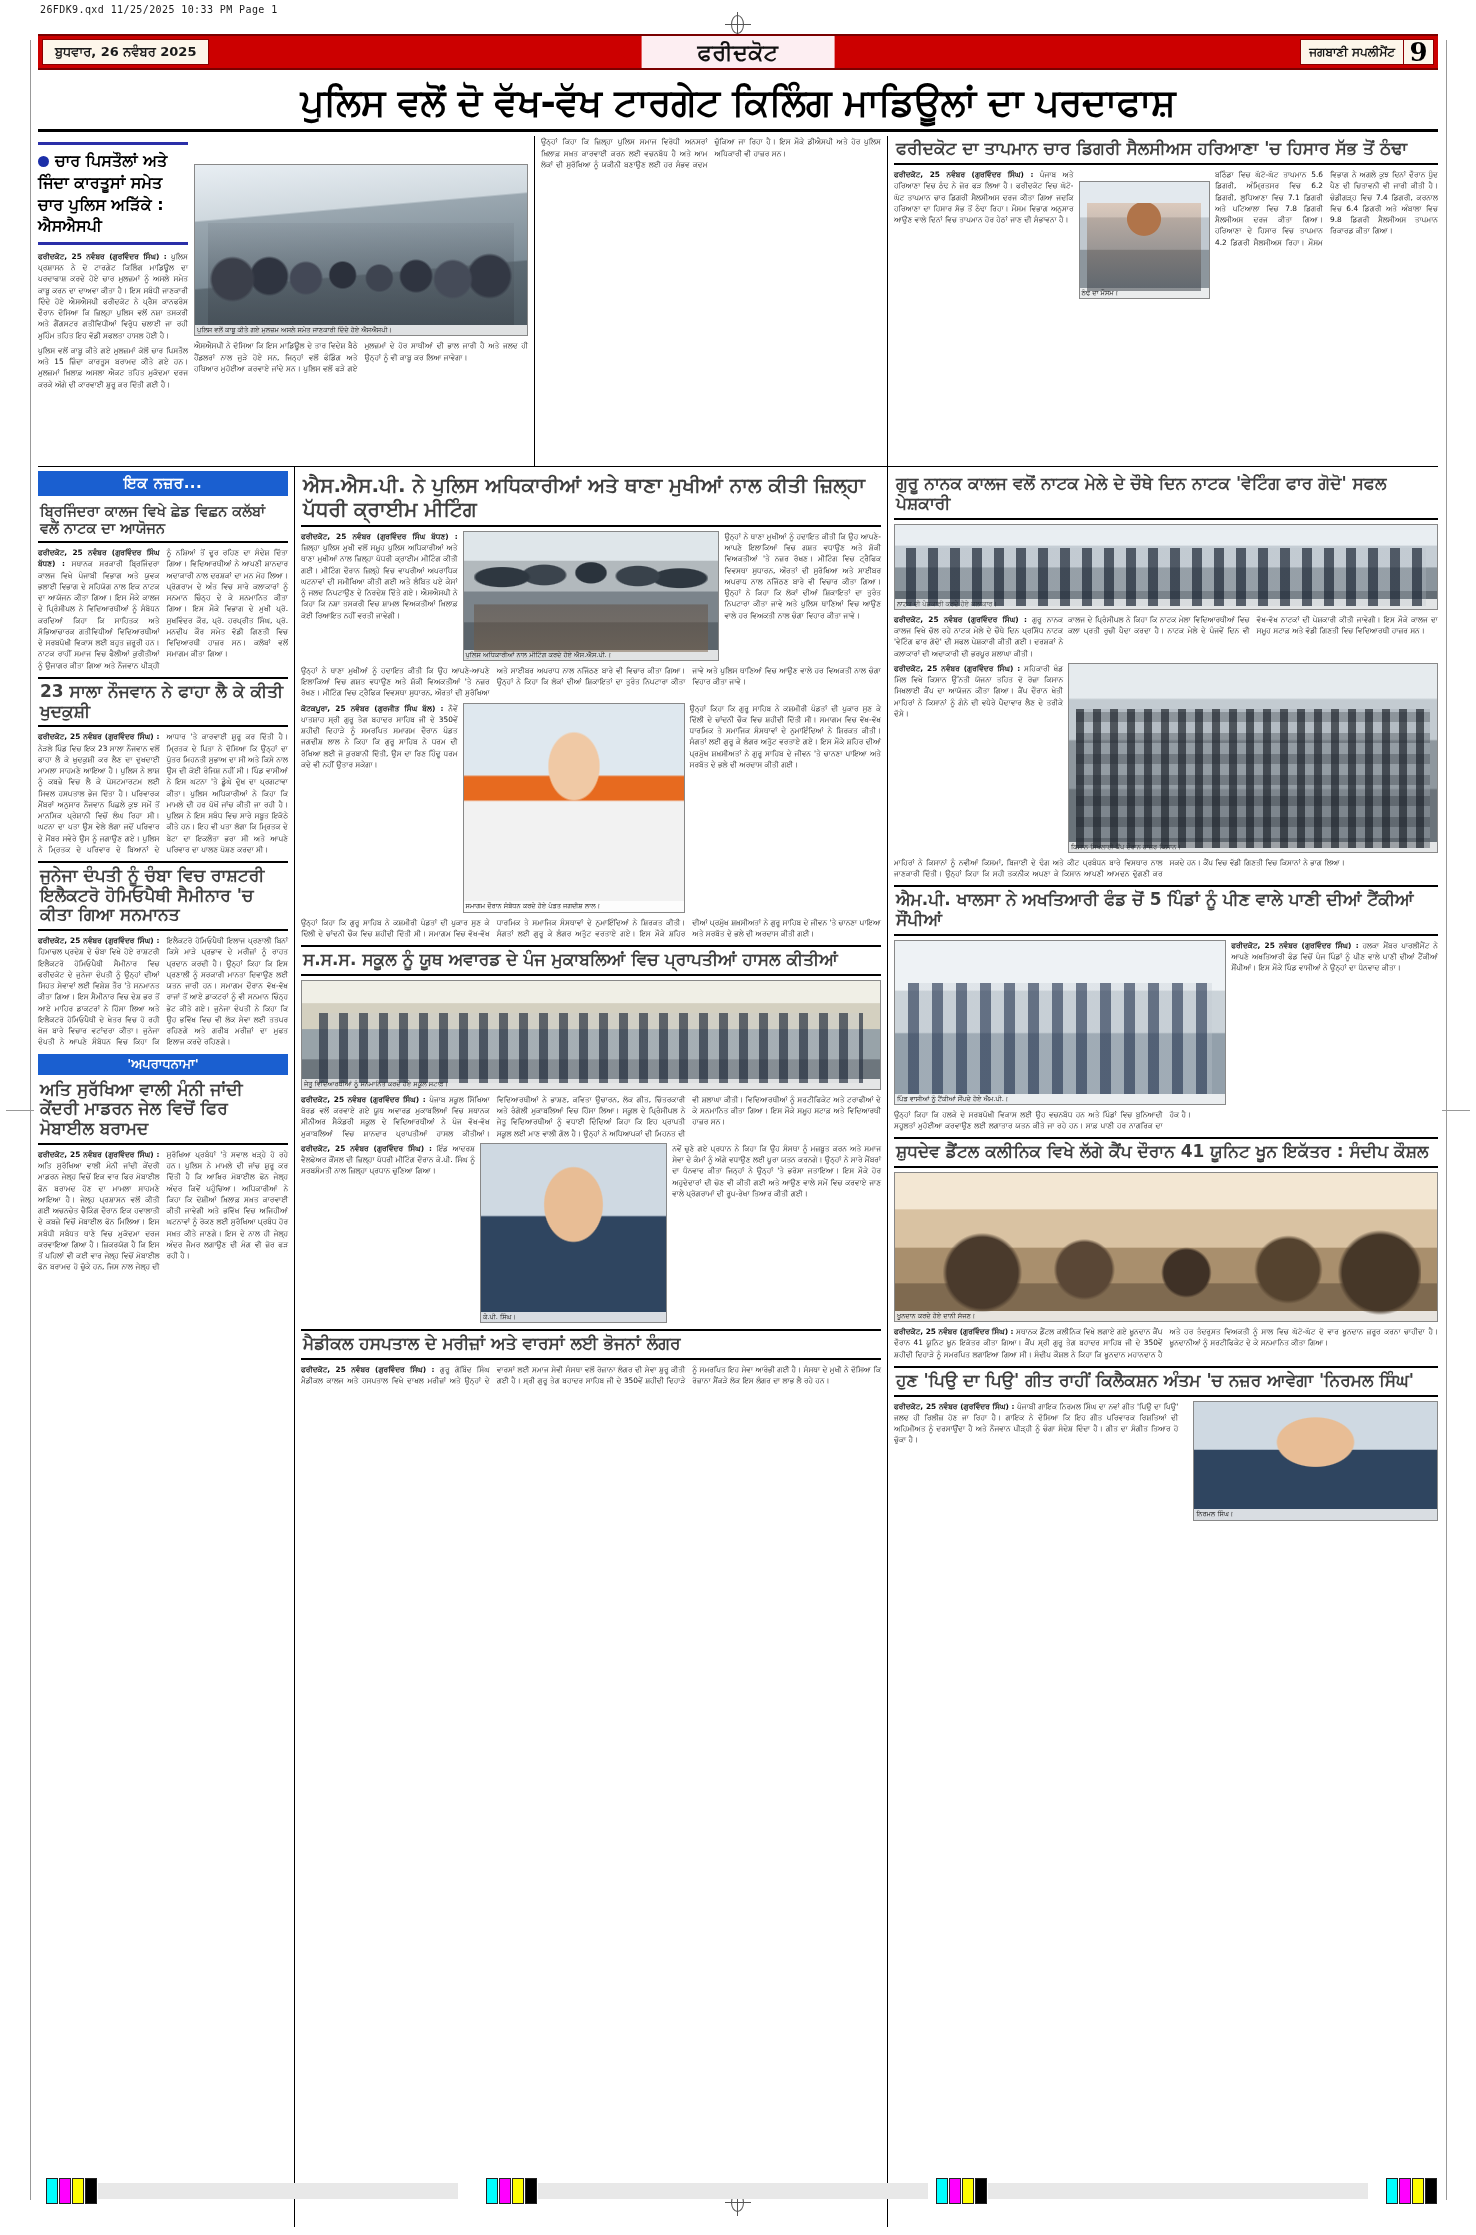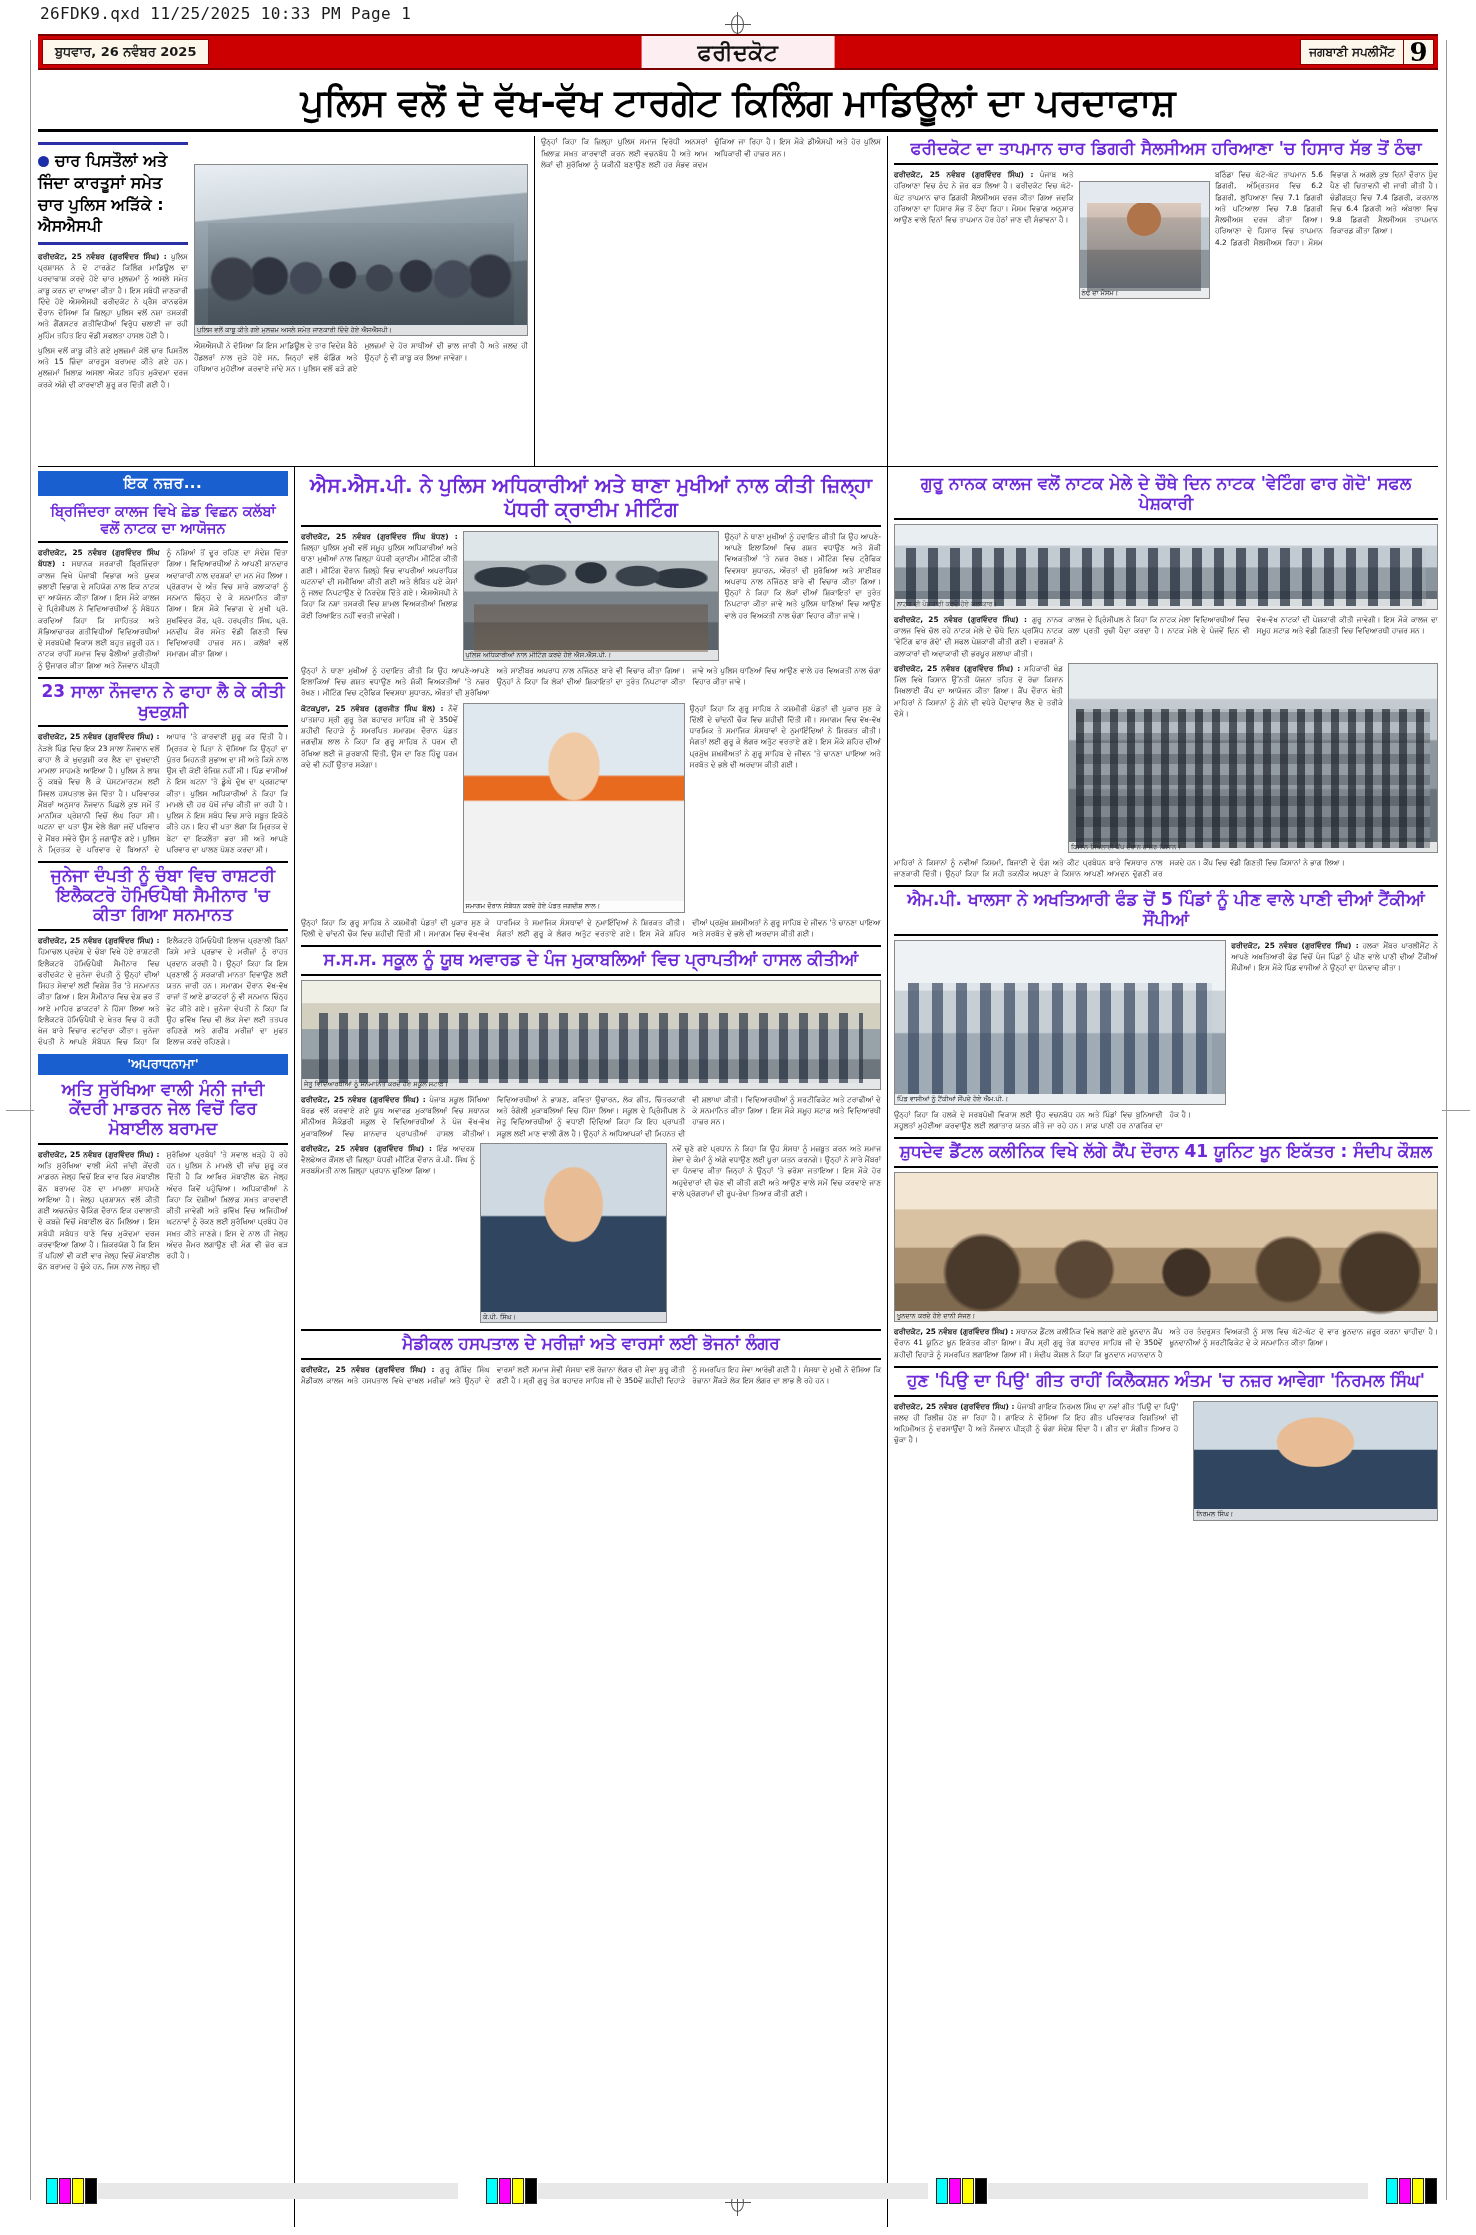--- a/index.html
+++ b/index.html
@@ -7,21 +7,21 @@
   body {
     width:1476px; height:2235px;
     font-family:"DejaVu Sans","Liberation Sans",sans-serif;
     color:#000; overflow:hidden; position:relative;
   }
 
   
   .slug {
     position:absolute; left:40px; top:4px;
     font-family:"DejaVu Sans Mono","Liberation Mono",monospace;
-    font-size:16px; letter-spacing:.4px; color:#1a1a1a; white-space:nowrap;
+    font-size:10px; letter-spacing:.4px; color:#1a1a1a; white-space:nowrap;
   }
   .reg-mark { position:absolute; width:26px; height:26px; }
   .reg-mark::before, .reg-mark::after {
     content:""; position:absolute; background:#555;
   }
   .reg-mark::before { left:0; top:12px; width:26px; height:1px; }
   .reg-mark::after  { top:0; left:12px; height:26px; width:1px; }
   .reg-circle {
     position:absolute; left:6px; top:3px; width:13px; height:19px;
     border:1px solid #555; border-radius:50%;
@@ -102,21 +102,21 @@
   }
   .kicker-rule-top { border-top:3px solid #2a2fa8; margin:6px 0 5px; }
   .kicker-rule-bot { border-bottom:3px solid #2a2fa8; margin:5px 0 6px; }
   .bullet-dot {
     display:inline-block; width:11px; height:11px; border-radius:50%;
     background:#1b2ea8; margin-right:6px; vertical-align:-1px;
   }
 
   
   .hl {
-    font-weight:bold; text-align:center; color:#6d28d9;
+    font-weight:bold; text-align:left; color:#404040;
     line-height:1.16; padding:3px 2px 4px;
   }
   .hl-lg { font-size:20px; }
   .hl-md { font-size:17px; }
   .hl-sm { font-size:14.5px; }
 
   .hr-top { border-top:2px solid #000; }
   .hr-bot { border-bottom:2px solid #000; }
 
   

